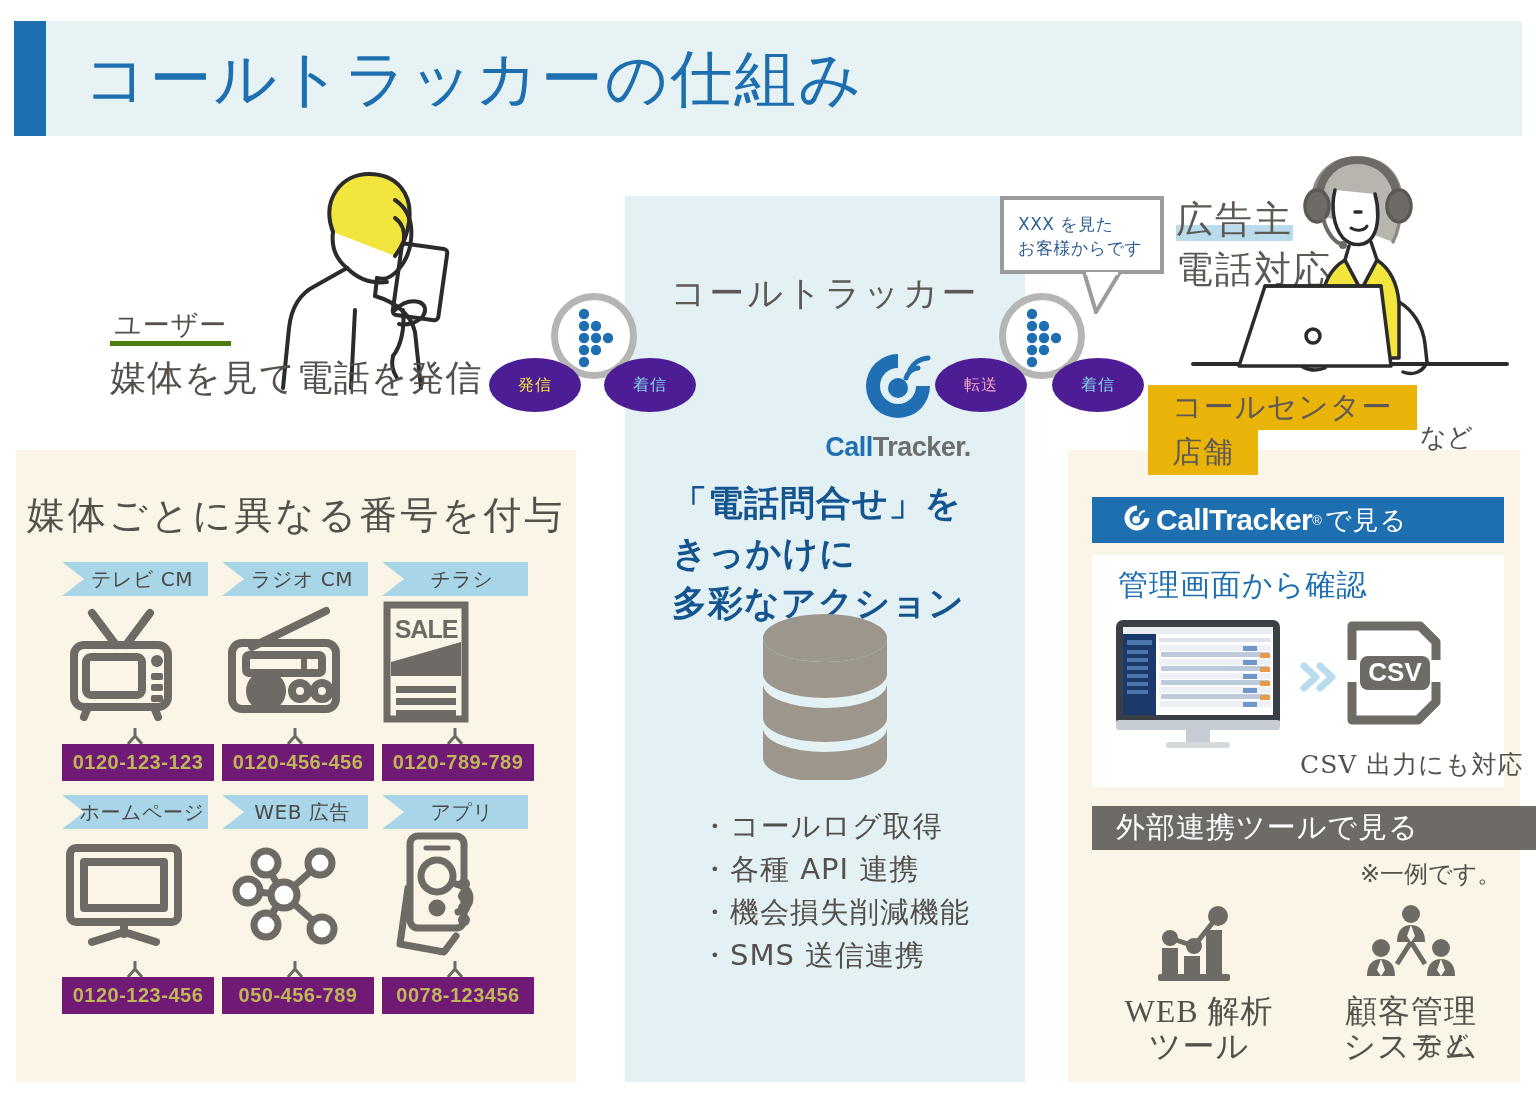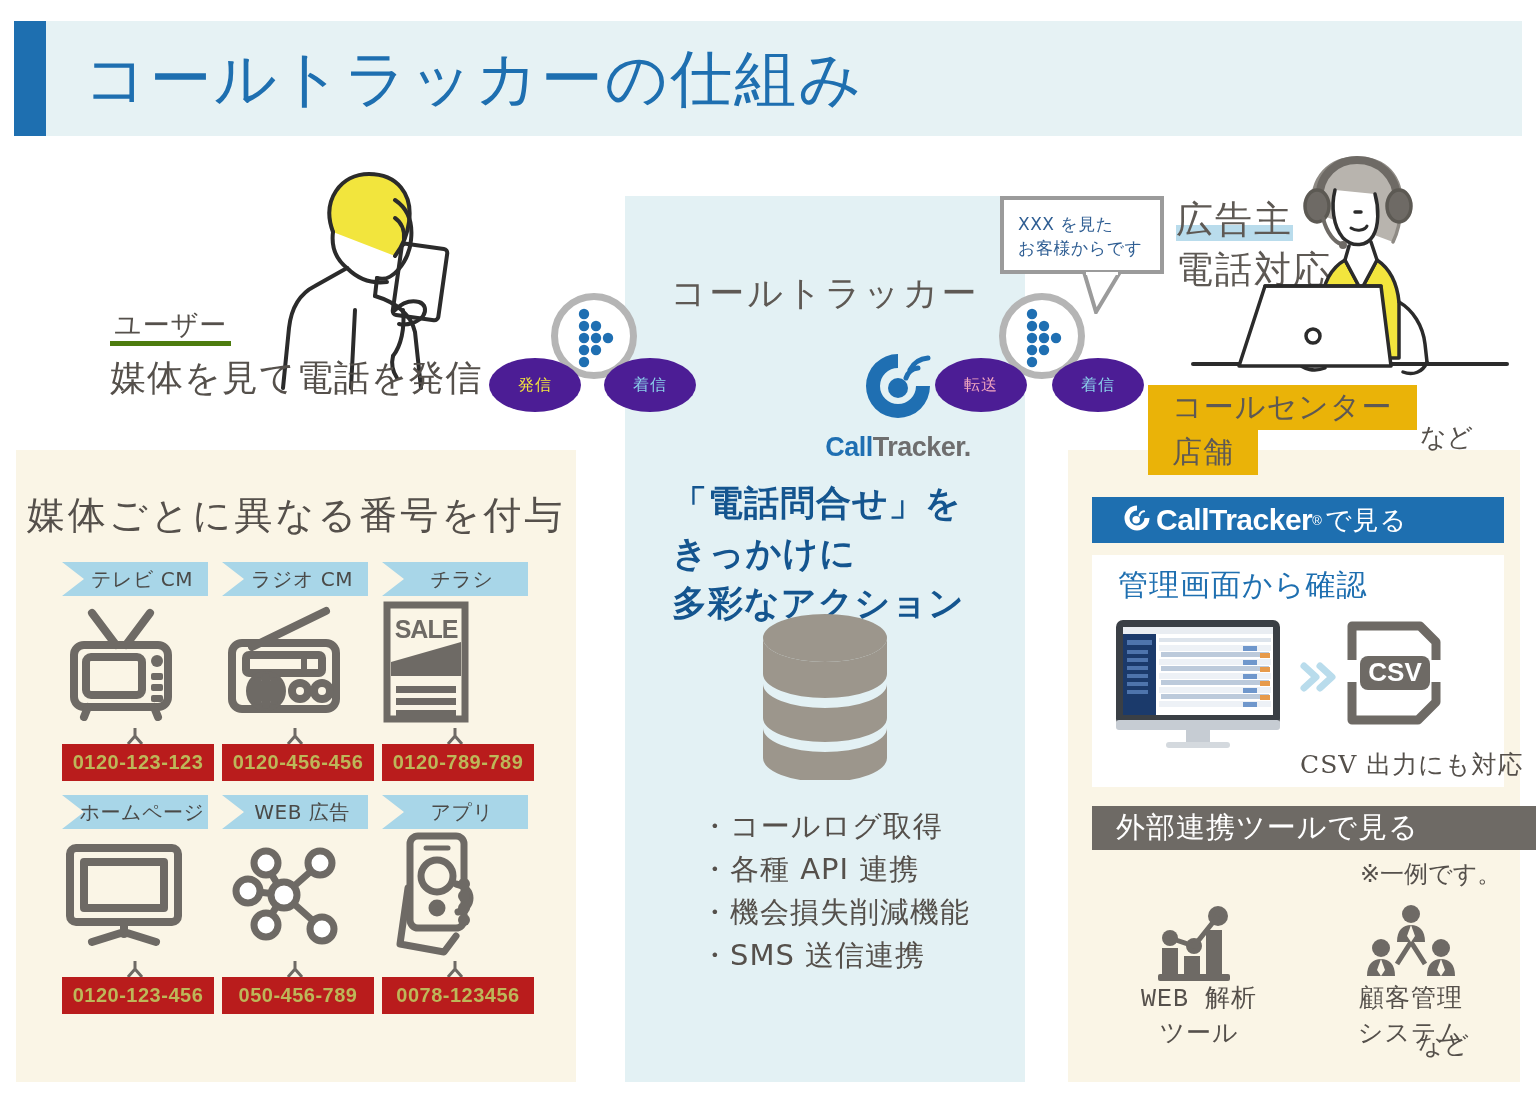--- a/index.html
+++ b/index.html
@@ -163,21 +163,21 @@
     font-size: 20px; color: #4A4A48; letter-spacing: 0.5px;
     padding-left: 14px;
   }
   .media-icon {
     width: 146px; height: 132px;
     display: flex; align-items: center; justify-content: flex-start;
   }
   .numline { width: 146px; display: flex; justify-content: center; }
   .numline svg { display: block; }
   .numbox {
-    width: 152px; height: 37px; background: #b91c1c;
+    width: 152px; height: 37px; background: #701a75;
     display: flex; align-items: center; justify-content: center;
     font-family: "Liberation Sans", sans-serif;
     font-size: 20px; font-weight: 700; color: #BDB759; letter-spacing: 0.5px;
   }
 
   
   .ct-bar {
     position: absolute; left: 1092px; top: 497px;
     width: 412px; height: 46px; background: #1E6FB0;
     display: flex; align-items: center; padding-left: 30px;
@@ -219,23 +219,23 @@
     font-family: "DejaVu Sans", sans-serif;
     font-size: 24px; color: #55504B;
   }
   .tool-row {
     position: absolute; left: 1110px; top: 900px;
     width: 390px; display: flex; gap: 34px;
   }
   .tool-cell { width: 178px; text-align: center; }
   .tool-cell .glyph { height: 82px; display: flex; align-items: flex-end; justify-content: center; }
   .tool-cell .lbl {
-    margin-top: 0;
-    font-family: Liberation Mono, monospace;
-    font-size: 25px; color: #55504B; line-height: 35px; letter-spacing: 1px;
+    margin-top: 12px;
+    font-family: Liberation Serif, serif;
+    font-size: 32px; color: #55504B; line-height: 35px; letter-spacing: 1px;
   }
   .nado-bottom {
     position: absolute; left: 1418px; top: 1028px;
     font-family: "DejaVu Sans", sans-serif;
     font-size: 25px; color: #55504B;
   }
 </style>
 </head>
 <body>
 

